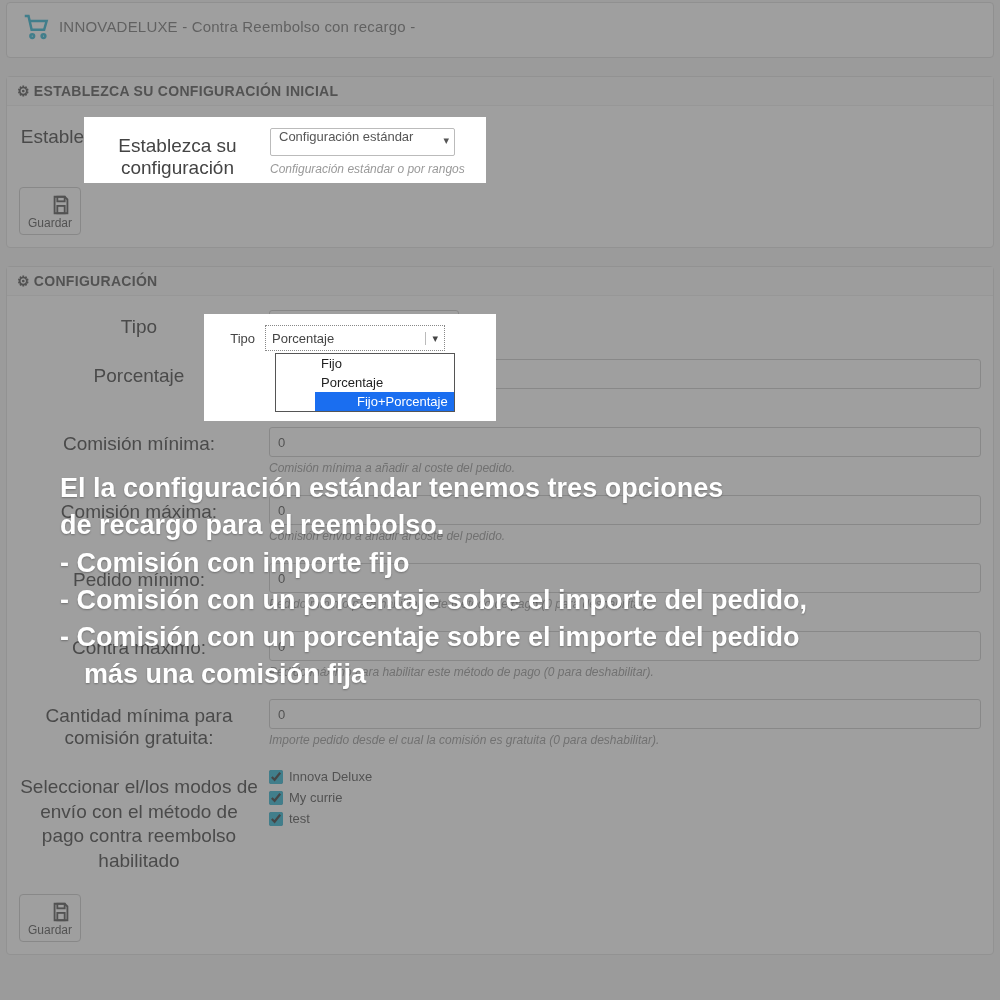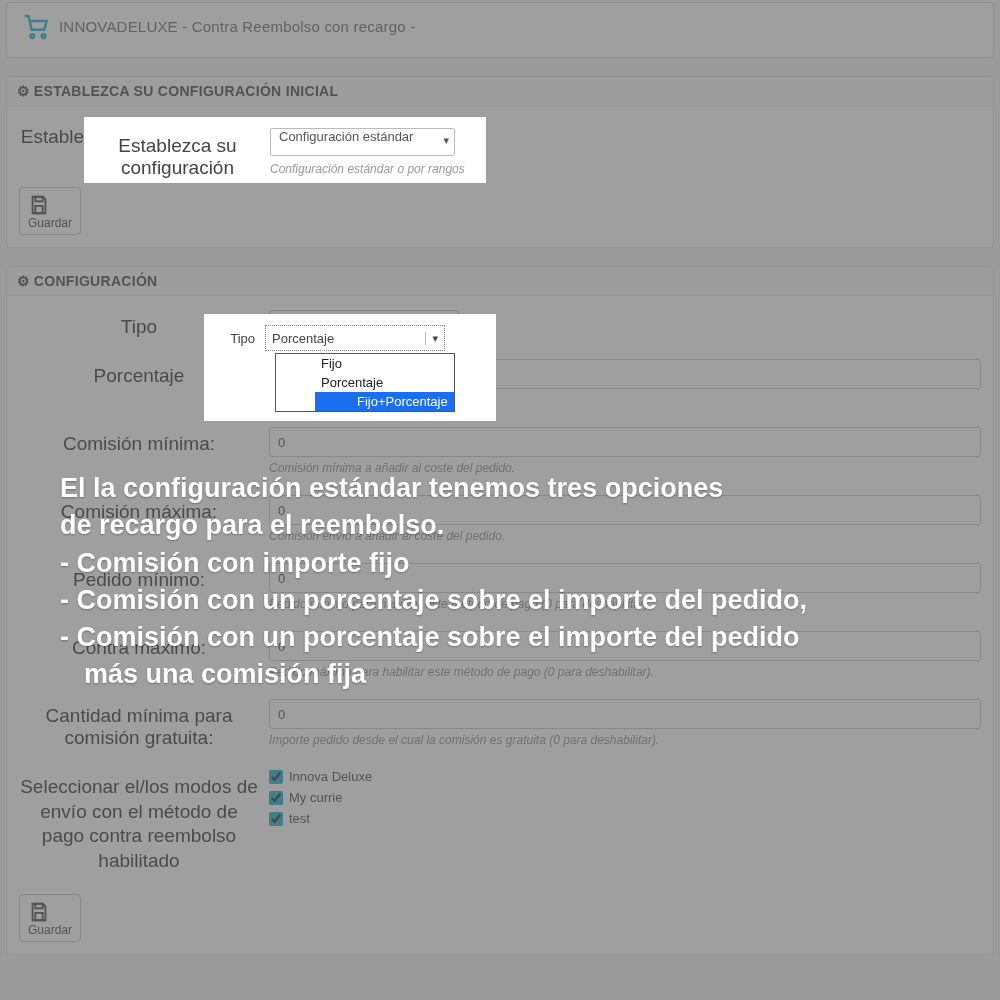--- a/index.html
+++ b/index.html
@@ -73,21 +73,21 @@
   }
   .text-input { height: 30px; }
   .helper { font-style: italic; color: #999; font-size: 12px; margin-top: 4px; }
   .btn-save {
     border: 1px solid #ccc;
     border-radius: 4px;
     background: #fff;
     padding: 6px 8px 4px 8px;
     display: inline-flex;
     flex-direction: column;
-    align-items: flex-start;
+    align-items: flex-end;
     cursor: pointer;
     color: #555;
     font-size: 12px;
   }
   .btn-save svg { width: 22px; height: 22px; }
   .check-row { display: flex; align-items: flex-end; font-size: 13px; margin-bottom: 6px; color: #555; }
   .check-row input { width: 14px; height: 14px; margin-right: 6px; accent-color: #2fb5d2; }
 
   
   .spotlight {

